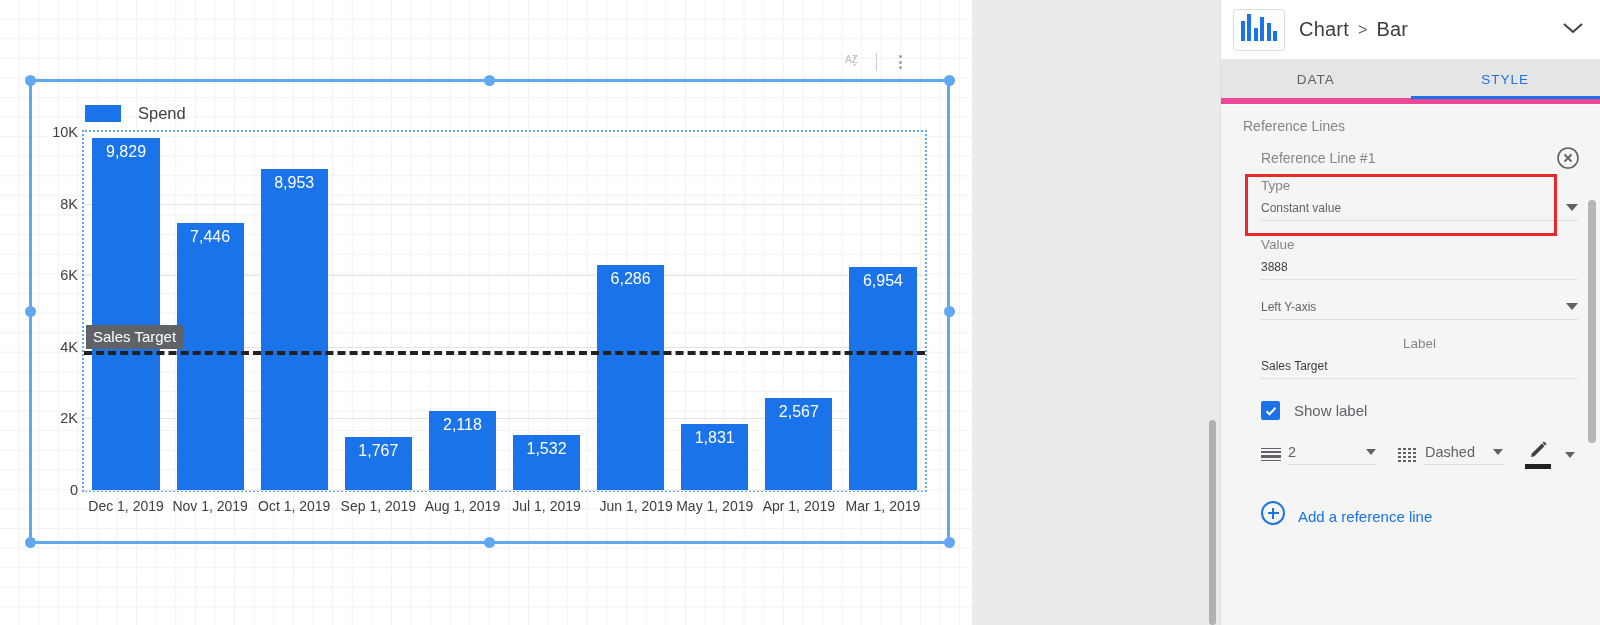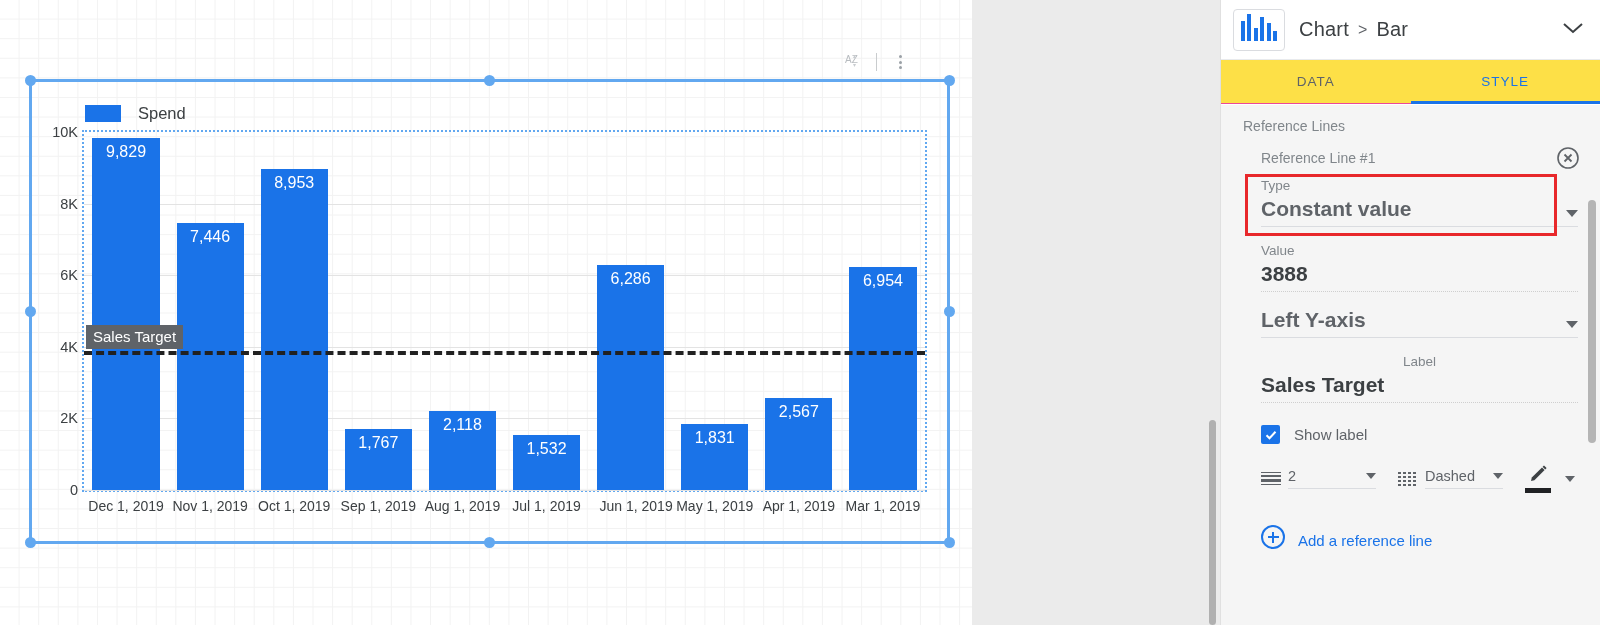--- a/index.html
+++ b/index.html
@@ -117,21 +117,21 @@
   .panel-title {
     margin-left: 14px; font-size: 20px; color: #3c4043; display:flex;
     align-items: center; gap: 9px; letter-spacing: .2px;
   }
   .panel-title .sep { color: #5f6368; font-size: 16px; }
   .collapse-chevron {
     position: absolute; right: 14px; top: 50%; transform: translateY(-50%);
     color: #3c4043;
   }
 
-  .tabs { display: flex; height: 44px; border-bottom: 1px solid #ec4899; background:#fde047; }
+  .tabs { display: flex; height: 44px; border-bottom: 6px solid #ec4899; background:#e5e5e5; }
   .tab {
     flex: 1; display: flex; align-items: center; justify-content: center;
     font-size: 13.5px; letter-spacing: 1px; color: #5f6368;
     position: relative; font-weight: 500;
   }
   .tab.active { color: #1a73e8; }
   .tab.active::after {
     content: ""; position: absolute; left: 0; right: 0; bottom: -1px;
     height: 3px; background: #1a73e8;
   }
@@ -150,21 +150,21 @@
   .sub-title { font-size: 14px; color: #80868b; }
   .close-circle-btn { color: #5f6368; display:flex; }
 
   .field { padding: 2px 22px 2px 40px; position: relative; }
   .field-label { font-size: 13.5px; color: #80868b; margin-bottom: 4px; }
   .field-input {
     display: flex; align-items: flex-end; justify-content: space-between;
     border-bottom: 1px solid #dadce0; padding-bottom: 5px; min-height: 24px;
   }
   .field-input.dotted { border-bottom: 1px dotted #cfcfcf; }
-  .field-value { font-size: 21px; color: #3c4043; font-weight: bold; }
+  .field-value { font-size: 12px; color: #3c4043; }
   .field-value.muted { color: #5f6368; }
   .caret-down {
     width: 0; height: 0; border-left: 6px solid transparent;
     border-right: 6px solid transparent; border-top: 7px solid #5f6368;
     margin-bottom: 4px;
   }
 
   .highlight-box {
     position: absolute; left: 1245px; top: 174px; width: 312px; height: 62px;
     border: 3px solid #e8282b; pointer-events: none; z-index: 5;
@@ -271,21 +271,21 @@
       <div class="bars" id="bars">
           <div class="bar" style="left: 8.41px; width: 67.28px; height: 351.878px;">
             <span class="bar-val">9,829</span>
           </div>
           <div class="bar" style="left: 92.51px; width: 67.28px; height: 266.567px;">
             <span class="bar-val">7,446</span>
           </div>
           <div class="bar" style="left: 176.61px; width: 67.28px; height: 320.517px;">
             <span class="bar-val">8,953</span>
           </div>
-          <div class="bar" style="left: 260.71px; width: 67.28px; height: 61px;">
+          <div class="bar" style="left: 260.71px; width: 67.28px; height: 53px;">
             <span class="bar-val">1,767</span>
           </div>
           <div class="bar" style="left: 344.81px; width: 67.28px; height: 79px;">
             <span class="bar-val">2,118</span>
           </div>
           <div class="bar" style="left: 428.91px; width: 67.28px; height: 54.8456px;">
             <span class="bar-val">1,532</span>
           </div>
           <div class="bar" style="left: 513.01px; width: 67.28px; height: 225.039px; margin-top: 40px;">
             <span class="bar-val">6,286</span>

